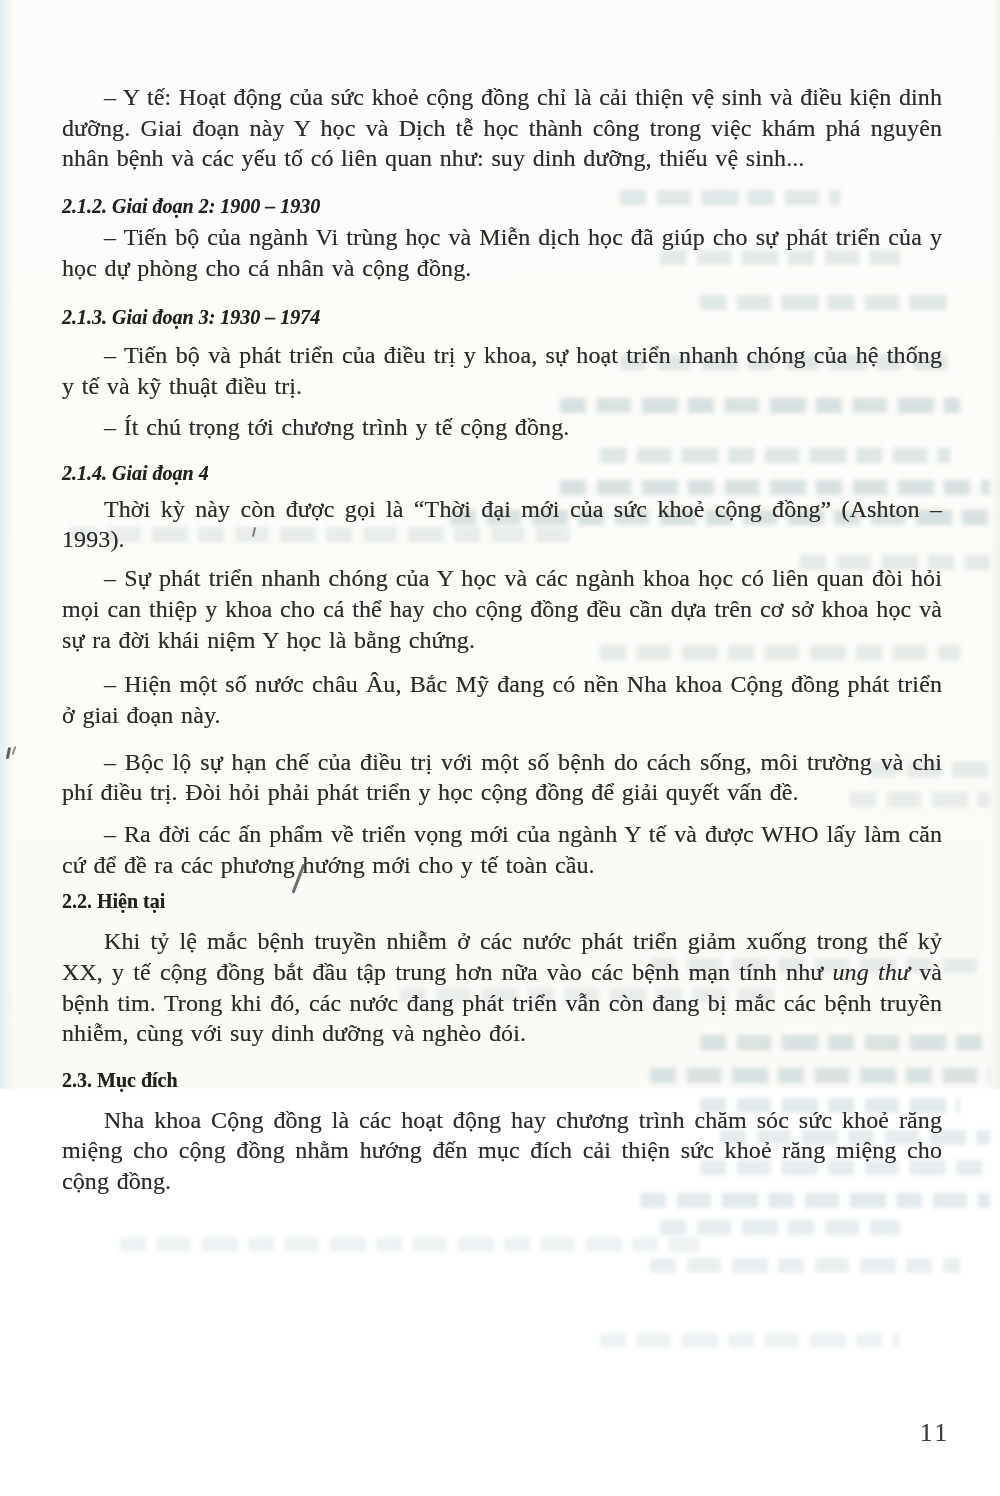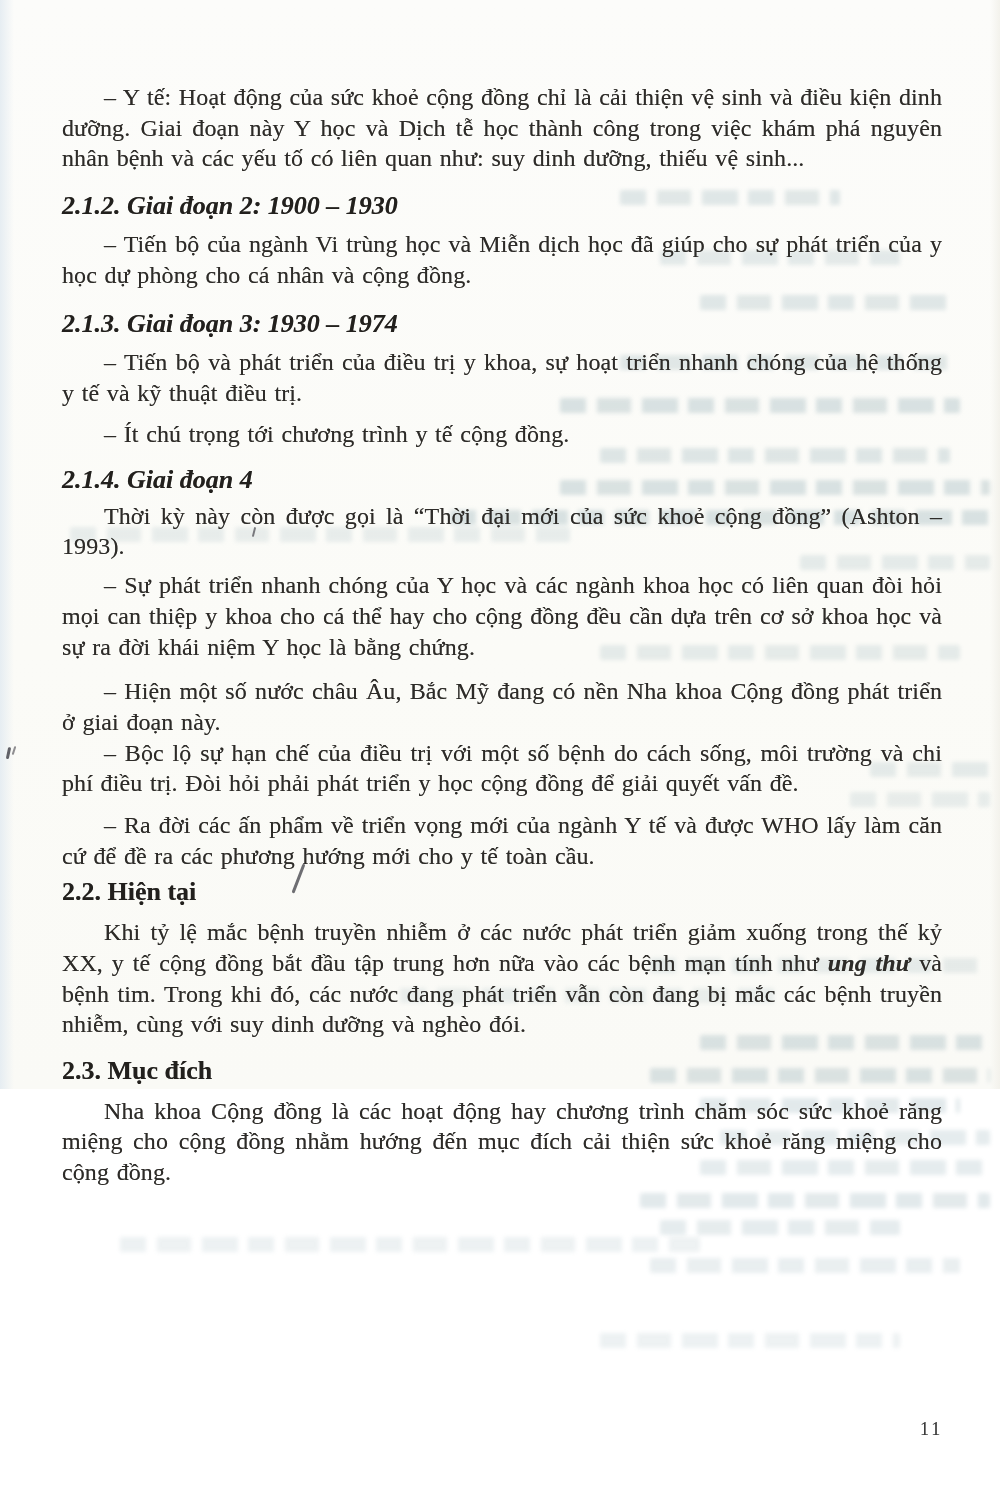--- a/index.html
+++ b/index.html
@@ -9,25 +9,25 @@
         background:
           linear-gradient(90deg,#e6edf2 0px,rgba(251,251,248,0) 14px),
           linear-gradient(270deg,#f3f2ec 0px,rgba(251,251,248,0) 10px),
           linear-gradient(180deg,#fcfcfa 0%,#fbfbf7 60%,#fafaf6 100%);
         color:#2d2b28;}
   .text-block{position:absolute;left:62px;top:0;width:880px;padding-top:82px;
               font-size:24px;line-height:30.7px;}
   .body{margin:0;text-align:justify;text-indent:42px;letter-spacing:0.1px;
         word-spacing:1.5px;color:#2d2b28;
         text-shadow:0 0 0.5px rgba(45,43,40,0.55);}
-  .head{margin:0;font-size:26px;line-height:30.7px;font-weight:bold;
+  .head{margin:0;font-size:20px;line-height:30.7px;font-weight:bold;
         color:#22201d;text-shadow:0 0 0.5px rgba(30,28,25,0.5);}
   .head.it{font-style:italic;}
-  .bi{font-weight:bold;font-style:italic;}
-  .page-number{position:absolute;left:920px;top:1419px;font-size:18px;
+  .bi{font-weight:normal;font-style:italic;}
+  .page-number{position:absolute;left:920px;top:1419px;font-size:25px;
         letter-spacing:3px;color:#3b3b3b;text-shadow:0 0 0.5px rgba(55,55,55,0.5);}
   .ghost{position:absolute;height:15px;border-radius:2px;pointer-events:none;
         background:repeating-linear-gradient(90deg,
           rgba(122,156,166,0.55) 0px 26px, rgba(122,156,166,0) 26px 37px,
           rgba(118,150,158,0.5) 37px 71px, rgba(122,156,166,0) 71px 82px,
           rgba(122,156,166,0.55) 82px 118px, rgba(122,156,166,0) 118px 128px);
         filter:blur(2.2px);}
   .artifact{position:absolute;background:#47464d;border-radius:2px;}
   .slash-mark{left:297px;top:863px;width:2.5px;height:31px;
         transform:rotate(21deg);opacity:0.78;}
@@ -67,29 +67,29 @@
       <div class="ghost" style="left: 640px; top: 1193px; width: 350px; opacity: 0.4;"></div>
       <div class="ghost" style="left: 660px; top: 1220px; width: 240px; opacity: 0.35;"></div>
       <div class="ghost" style="left: 120px; top: 1237px; width: 580px; opacity: 0.25;"></div>
       <div class="ghost" style="left: 650px; top: 1258px; width: 310px; opacity: 0.3;"></div>
       <div class="ghost" style="left: 600px; top: 1333px; width: 300px; opacity: 0.25;"></div>
     </div>
 
   <main class="text-block">
     <p class="body" style="margin-top:0">– Y tế: Hoạt động của sức khoẻ cộng đồng chỉ là cải thiện vệ sinh và điều kiện dinh dưỡng. Giai đoạn này Y học và Dịch tễ học thành công trong việc khám phá nguyên nhân bệnh và các yếu tố có liên quan như: suy dinh dưỡng, thiếu vệ sinh...</p>
     <h3 class="head it" style="margin-top:17px">2.1.2. Giai đoạn 2: 1900 – 1930</h3>
-    <p class="body" style="margin-top:7px">– Tiến bộ của ngành Vi trùng học và Miễn dịch học đã giúp cho sự phát triển của y học dự phòng cho cá nhân và cộng đồng.</p>
+    <p class="body" style="">– Tiến bộ của ngành Vi trùng học và Miễn dịch học đã giúp cho sự phát triển của y học dự phòng cho cá nhân và cộng đồng.</p>
     <h3 class="head it" style="margin-top:19px">2.1.3. Giai đoạn 3: 1930 – 1974</h3>
     <p class="body" style="margin-top:7px">– Tiến bộ và phát triển của điều trị y khoa, sự hoạt triển nhanh chóng của hệ thống y tế và kỹ thuật điều trị.</p>
     <p class="body" style="margin-top:11px">– Ít chú trọng tới chương trình y tế cộng đồng.</p>
     <h3 class="head it" style="margin-top:15px">2.1.4. Giai đoạn 4</h3>
     <p class="body" style="margin-top:5px">Thời kỳ này còn được gọi là “Thời đại mới của sức khoẻ cộng đồng” (Ashton – 1993).</p>
     <p class="body" style="margin-top:8px">– Sự phát triển nhanh chóng của Y học và các ngành khoa học có liên quan đòi hỏi mọi can thiệp y khoa cho cá thể hay cho cộng đồng đều cần dựa trên cơ sở khoa học và sự ra đời khái niệm Y học là bằng chứng.</p>
     <p class="body" style="margin-top:14px">– Hiện một số nước châu Âu, Bắc Mỹ đang có nền Nha khoa Cộng đồng phát triển ở giai đoạn này.</p>
-    <p class="body" style="margin-top:0">– Bộc lộ sự hạn chế của điều trị với một số bệnh do cách sống, môi trường và chi phí điều trị. Đòi hỏi phải phát triển y học cộng đồng để giải quyết vấn đề.</p>
+    <p class="body" style="margin-top:16px">– Bộc lộ sự hạn chế của điều trị với một số bệnh do cách sống, môi trường và chi phí điều trị. Đòi hỏi phải phát triển y học cộng đồng để giải quyết vấn đề.</p>
     <p class="body" style="margin-top:11px">– Ra đời các ấn phẩm về triển vọng mới của ngành Y tế và được WHO lấy làm căn cứ để đề ra các phương hướng mới cho y tế toàn cầu.</p>
     <h3 class="head" style="margin-top:6px">2.2. Hiện tại</h3>
     <p class="body" style="margin-top:9px"><span>Khi tỷ lệ mắc bệnh truyền nhiễm ở các nước phát triển giảm xuống trong thế kỷ XX, y tế cộng đồng bắt đầu tập trung hơn nữa vào các bệnh mạn tính như </span><span class="bi">ung thư</span><span> và bệnh tim. Trong khi đó, các nước đang phát triển vẫn còn đang bị mắc các bệnh truyền nhiễm, cùng với suy dinh dưỡng và nghèo đói.</span></p>
     <h3 class="head" style="margin-top:16px">2.3. Mục đích</h3>
     <p class="body" style="margin-top:9px">Nha khoa Cộng đồng là các hoạt động hay chương trình chăm sóc sức khoẻ răng miệng cho cộng đồng nhằm hướng đến mục đích cải thiện sức khoẻ răng miệng cho cộng đồng.</p>
   </main>
 
   <div class="artifact slash-mark"></div>
   <div class="artifact edge-mark-a"></div>
   <div class="artifact edge-mark-b"></div>

